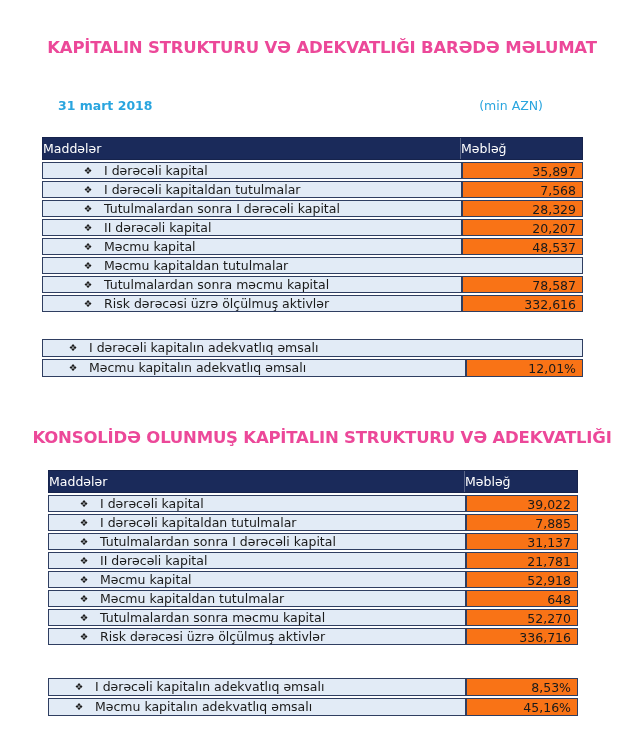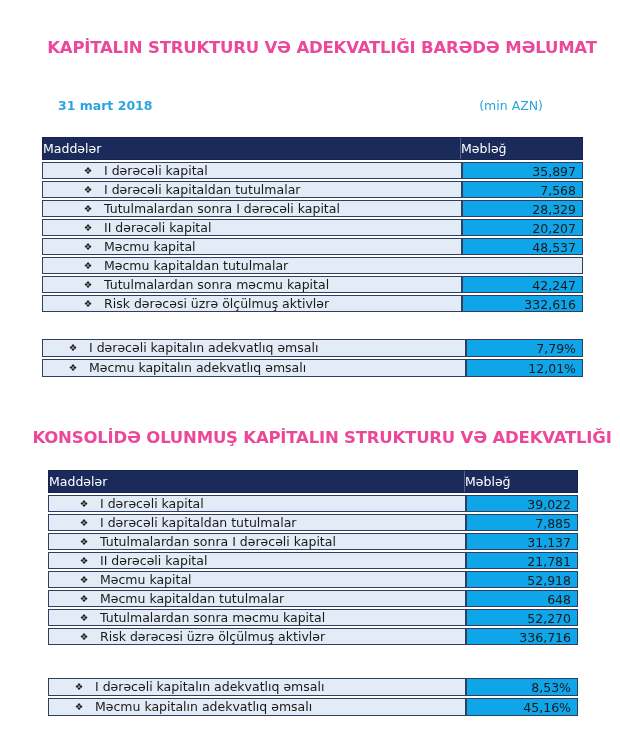--- a/index.html
+++ b/index.html
@@ -42,21 +42,21 @@
   .tbl1 .hv{width:121px;}
   .tbl2 .hv{width:112px;}
   .trow{display:flex;height:17px;line-height:17px;margin-top:2px;}
   .rrow{height:18px;line-height:18px;}
   .cl{
     flex:1;display:flex;align-items:center;
     background:#E2EBF6;border:1px solid #2F3E61;
     overflow:hidden;white-space:nowrap;
   }
   .cv{
-    background:#0ea5e9;border:1px solid #2F3E61;
+    background:#f97316;border:1px solid #2F3E61;
     text-align:right;padding-right:6px;
     box-sizing:border-box;
   }
   .tbl1 .cv{width:121px;}
   .rat1 .cv{width:117px;}
   .tbl2 .cv{width:112px;}
   .rat2 .cv{width:112px;}
   .tbl1 .cl{padding-left:34px;}
   .tbl2 .cl{padding-left:24px;}
   .rat1 .cl,.rat2 .cl{padding-left:19px;}
@@ -119,38 +119,37 @@
       <div class="cl">
           <span class="blt">❖</span>
           <span class="lbl">Məcmu kapitaldan tutulmalar</span>
         </div>
     </div>
     <div class="trow">
       <div class="cl">
           <span class="blt">❖</span>
           <span class="lbl">Tutulmalardan sonra məcmu kapital</span>
         </div>
-      <div class="cv">42,247</div>
+      <div class="cv">78,587</div>
     </div>
     <div class="trow">
       <div class="cl">
           <span class="blt">❖</span>
           <span class="lbl">Risk dərəcəsi üzrə ölçülmuş aktivlər</span>
         </div>
       <div class="cv">332,616</div>
     </div>
   </div>
 
   <div class="tbl rat1">
     <div class="trow rrow">
       <div class="cl">
           <span class="blt">❖</span>
           <span class="lbl">I dərəcəli kapitalın adekvatlıq əmsalı</span>
         </div>
-      <div class="cv">7,79%</div>
     </div>
     <div class="trow rrow">
       <div class="cl">
           <span class="blt">❖</span>
           <span class="lbl">Məcmu kapitalın adekvatlıq əmsalı</span>
         </div>
       <div class="cv">12,01%</div>
     </div>
   </div>
 

